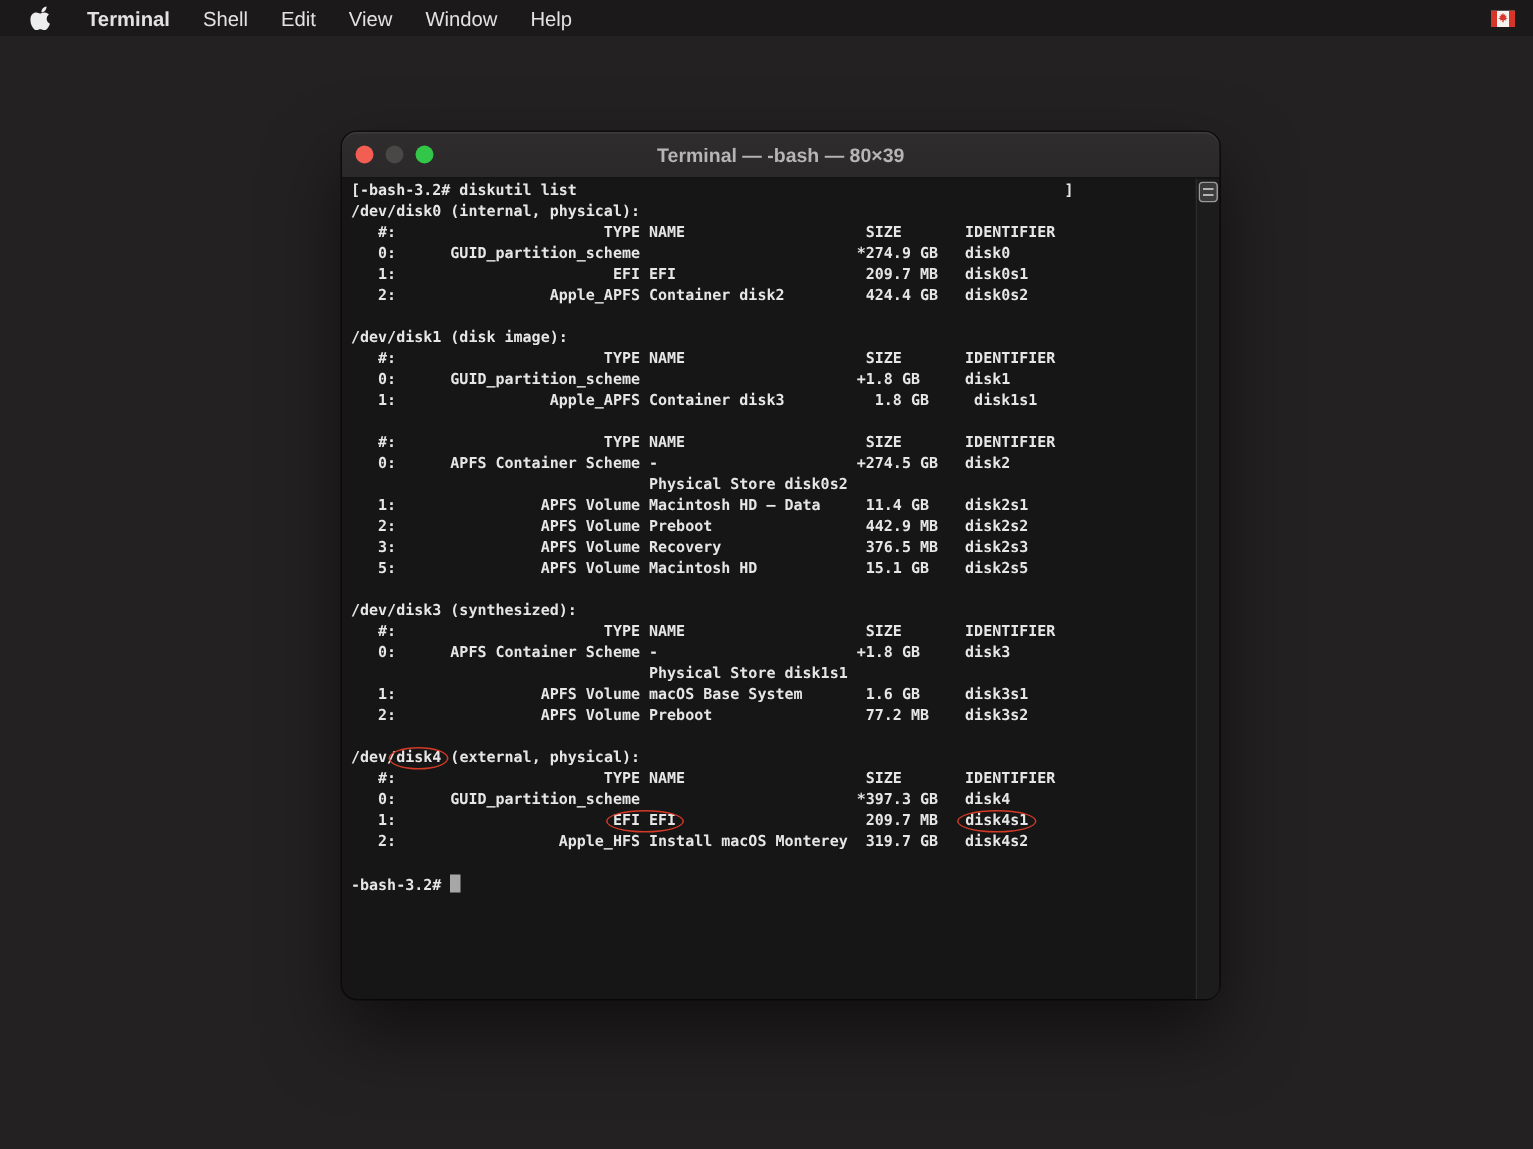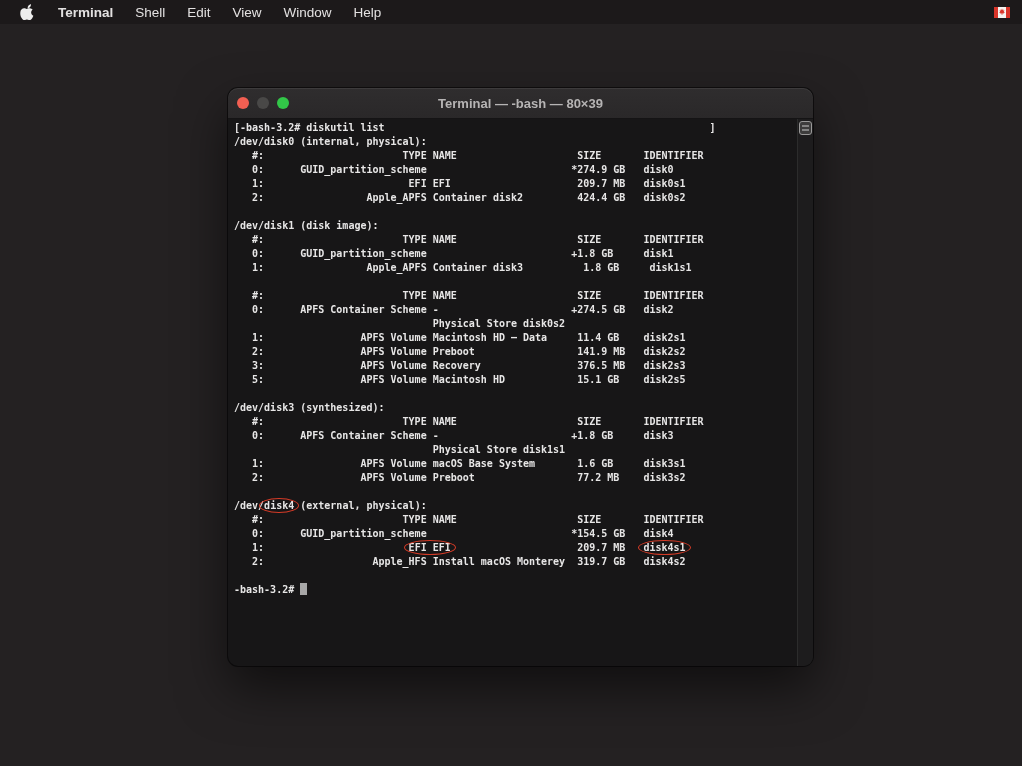--- a/index.html
+++ b/index.html
@@ -110,34 +110,34 @@
         <div class="tline"></div>
         <div class="tline">/dev/disk1 (disk image):</div>
         <div class="tline">   #:                       TYPE NAME                    SIZE       IDENTIFIER</div>
         <div class="tline">   0:      GUID_partition_scheme                        +1.8 GB     disk1</div>
         <div class="tline">   1:                 Apple_APFS Container disk3          1.8 GB     disk1s1</div>
         <div class="tline"></div>
         <div class="tline">   #:                       TYPE NAME                    SIZE       IDENTIFIER</div>
         <div class="tline">   0:      APFS Container Scheme -                      +274.5 GB   disk2</div>
         <div class="tline">                                 Physical Store disk0s2</div>
         <div class="tline">   1:                APFS Volume Macintosh HD — Data     11.4 GB    disk2s1</div>
-        <div class="tline">   2:                APFS Volume Preboot                 141.9 MB   disk2s2</div>
+        <div class="tline">   2:                APFS Volume Preboot                 442.9 MB   disk2s2</div>
         <div class="tline">   3:                APFS Volume Recovery                376.5 MB   disk2s3</div>
         <div class="tline">   5:                APFS Volume Macintosh HD            15.1 GB    disk2s5</div>
         <div class="tline"></div>
         <div class="tline">/dev/disk3 (synthesized):</div>
         <div class="tline">   #:                       TYPE NAME                    SIZE       IDENTIFIER</div>
         <div class="tline">   0:      APFS Container Scheme -                      +1.8 GB     disk3</div>
         <div class="tline">                                 Physical Store disk1s1</div>
         <div class="tline">   1:                APFS Volume macOS Base System       1.6 GB     disk3s1</div>
         <div class="tline">   2:                APFS Volume Preboot                 77.2 MB    disk3s2</div>
         <div class="tline"></div>
         <div class="tline">/dev/<span class="circled">disk4</span> (external, physical):</div>
         <div class="tline">   #:                       TYPE NAME                    SIZE       IDENTIFIER</div>
-        <div class="tline">   0:      GUID_partition_scheme                        *154.5 GB   disk4</div>
+        <div class="tline">   0:      GUID_partition_scheme                        *397.3 GB   disk4</div>
         <div class="tline">   1:                        <span class="circled">EFI EFI</span>                     209.7 MB   <span class="circled">disk4s1</span></div>
         <div class="tline">   2:                  Apple_HFS Install macOS Monterey  319.7 GB   disk4s2</div>
         <div class="tline"></div>
         <div class="tline">-bash-3.2# <span class="cursor"></span></div>
       </div>
     <div class="scrolltrack">
       <span class="scrollmark">
         <svg width="13" height="14" viewBox="0 0 13 14" aria-hidden="true">
           <rect x="0.5" y="0.5" width="12" height="13" rx="2.5" fill="#3d3c3c" stroke="#9a9999"></rect>
           <line x1="3" y1="5" x2="10" y2="5" stroke="#b5b4b4" stroke-width="1.2"></line>

